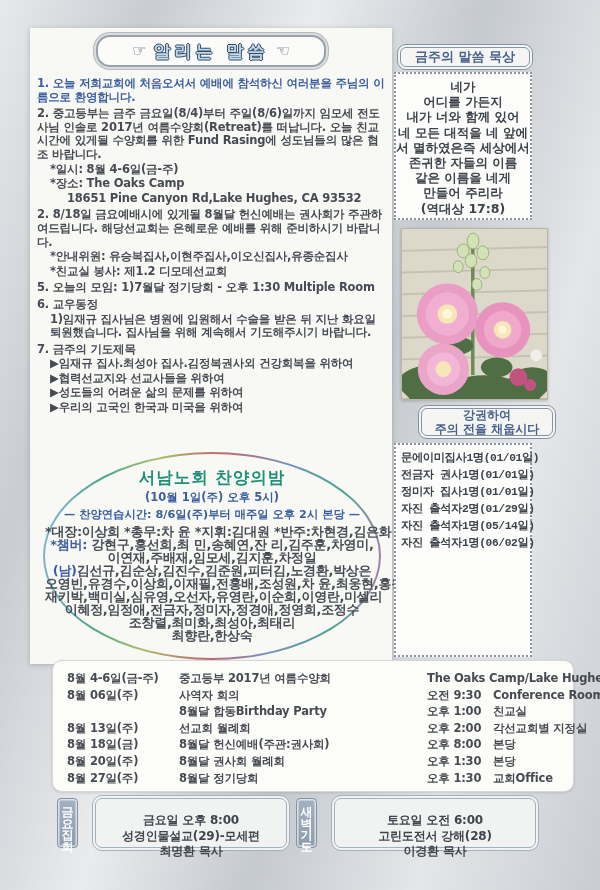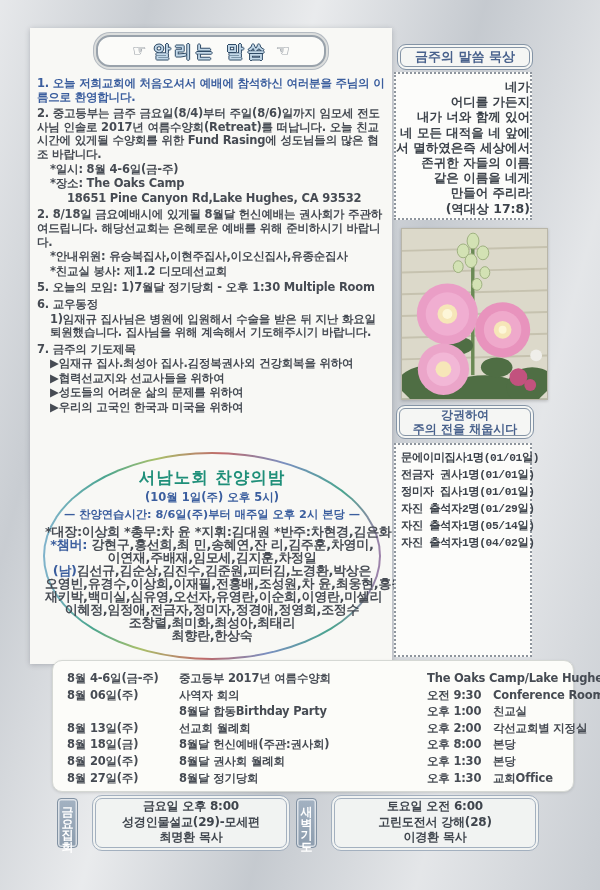--- a/index.html
+++ b/index.html
@@ -42,24 +42,24 @@
   .c-line{font-size:13px;font-weight:bold;color:#474c54;line-height:13px;
     white-space:nowrap;letter-spacing:-0.3px;}
   .lbl-blue{color:#3b5e9e;}
   .lbl-red{color:#a4543e;}
   
   .rbadge{position:absolute;background:#f5f6f4;border:4px double #8494a6;
     border-radius:9px;box-sizing:border-box;display:flex;flex-direction:column;
     align-items:center;justify-content:center;
     font-weight:bold;color:#48618c;text-align:center;}
   .badge1{left:397px;top:44px;width:136px;height:26px;font-size:13px;}
-  .badge2{left:396px;top:405px;width:138px;height:34px;font-size:12px;line-height:14px;}
+  .badge2{left:418px;top:405px;width:138px;height:34px;font-size:12px;line-height:14px;}
   .dotted{position:absolute;background:#fcfcfa;border:2px dotted #8e959d;
     box-sizing:border-box;}
-  .verse{left:394px;top:72px;width:138px;height:148px;text-align:right;padding-top:5px;}
+  .verse{left:394px;top:72px;width:138px;height:148px;text-align:center;padding-top:5px;}
   .verse-line{font-size:12.5px;font-weight:bold;color:#3d434b;line-height:15.2px;}
   .attend{left:394px;top:443px;width:138px;height:214px;padding:5px 4px 0 5px;}
   .att-row{display:flex;font-size:11.3px;font-weight:bold;color:#3d434b;
     line-height:17px;white-space:nowrap;letter-spacing:-0.4px;font-family:Liberation Mono, monospace;}
   .att-name{width:72px;text-align:left;}
   .att-count{flex:1;text-align:right;}
   
   .photo{position:absolute;left:401px;top:228px;width:147px;height:172px;
     border:1px solid #b9b6a8;box-sizing:border-box;background:#dcd9ca;
     box-shadow:0 1px 3px rgba(0,0,0,.2);}
@@ -75,21 +75,21 @@
   .span2{grid-column:3/5;}
   
   .tabv{position:absolute;width:21px;height:50px;box-sizing:border-box;
     background:linear-gradient(#a3b2c2,#8d9dae);border:1px solid #8292a3;
     border-radius:4px;box-shadow:inset 0 0 0 1.5px rgba(255,255,255,.65);
     color:#fff;font-size:12px;font-weight:bold;line-height:11.7px;
     text-align:center;word-break:break-all;padding-top:8px;}
   .tabL{left:57px;top:798px;}
   .tabR{left:296px;top:798px;}
   .ibox{position:absolute;height:56px;box-sizing:border-box;background:#f1f3f2;
-    border:4px double #a3b0bf;border-radius:10px;text-align:center;padding-top:0;}
+    border:4px double #a3b0bf;border-radius:10px;text-align:center;padding-top:14px;}
   .boxL{left:92px;top:795px;width:198px;}
   .boxR{left:331px;top:795px;width:208px;}
   .ibox-line{font-size:12px;font-weight:bold;color:#3f454d;line-height:15.6px;
     letter-spacing:-0.2px;}
 </style>
 </head>
 <body>
 
 <div class="page">
 
@@ -232,21 +232,21 @@
     <div class="att-row">
         <span class="att-name">자진 출석자</span>
         <span class="att-count">2명(01/29일)</span>
       </div>
     <div class="att-row">
         <span class="att-name">자진 출석자</span>
         <span class="att-count">1명(05/14일)</span>
       </div>
     <div class="att-row">
         <span class="att-name">자진 출석자</span>
-        <span class="att-count">1명(04/02일)</span>
+        <span class="att-count">1명(06/02일)</span>
       </div>
   </div>
 
   <div class="sched">
     <div class="srow">
       <span>8월 4-6일(금-주)</span>
         <span>중고등부 2017년 여름수양회</span>
         <span class="span2">The Oaks Camp/Lake Hughes</span>
     </div>
     <div class="srow">

